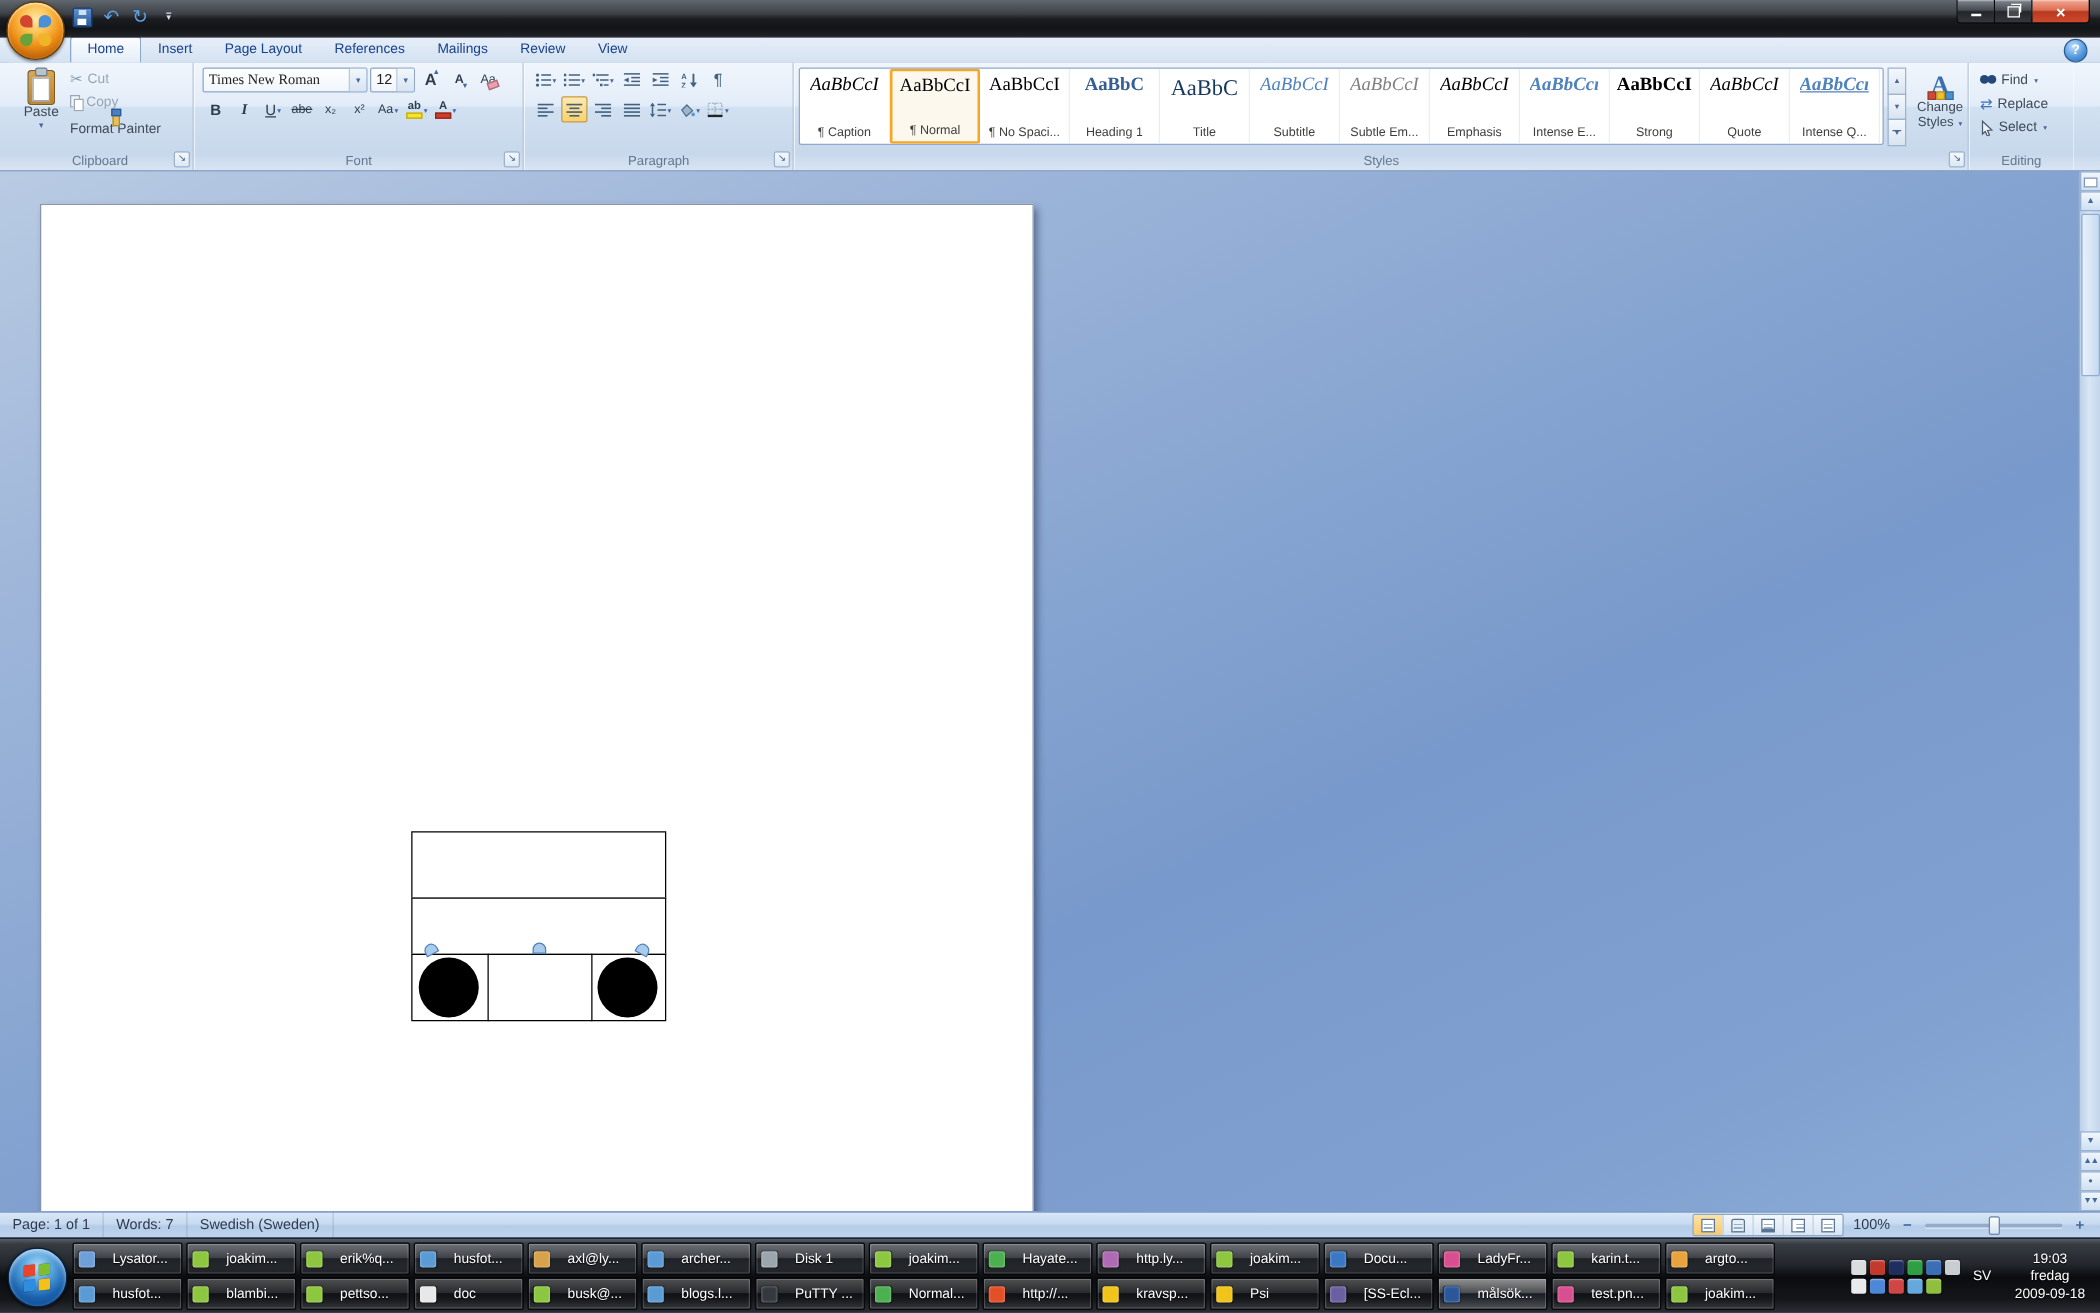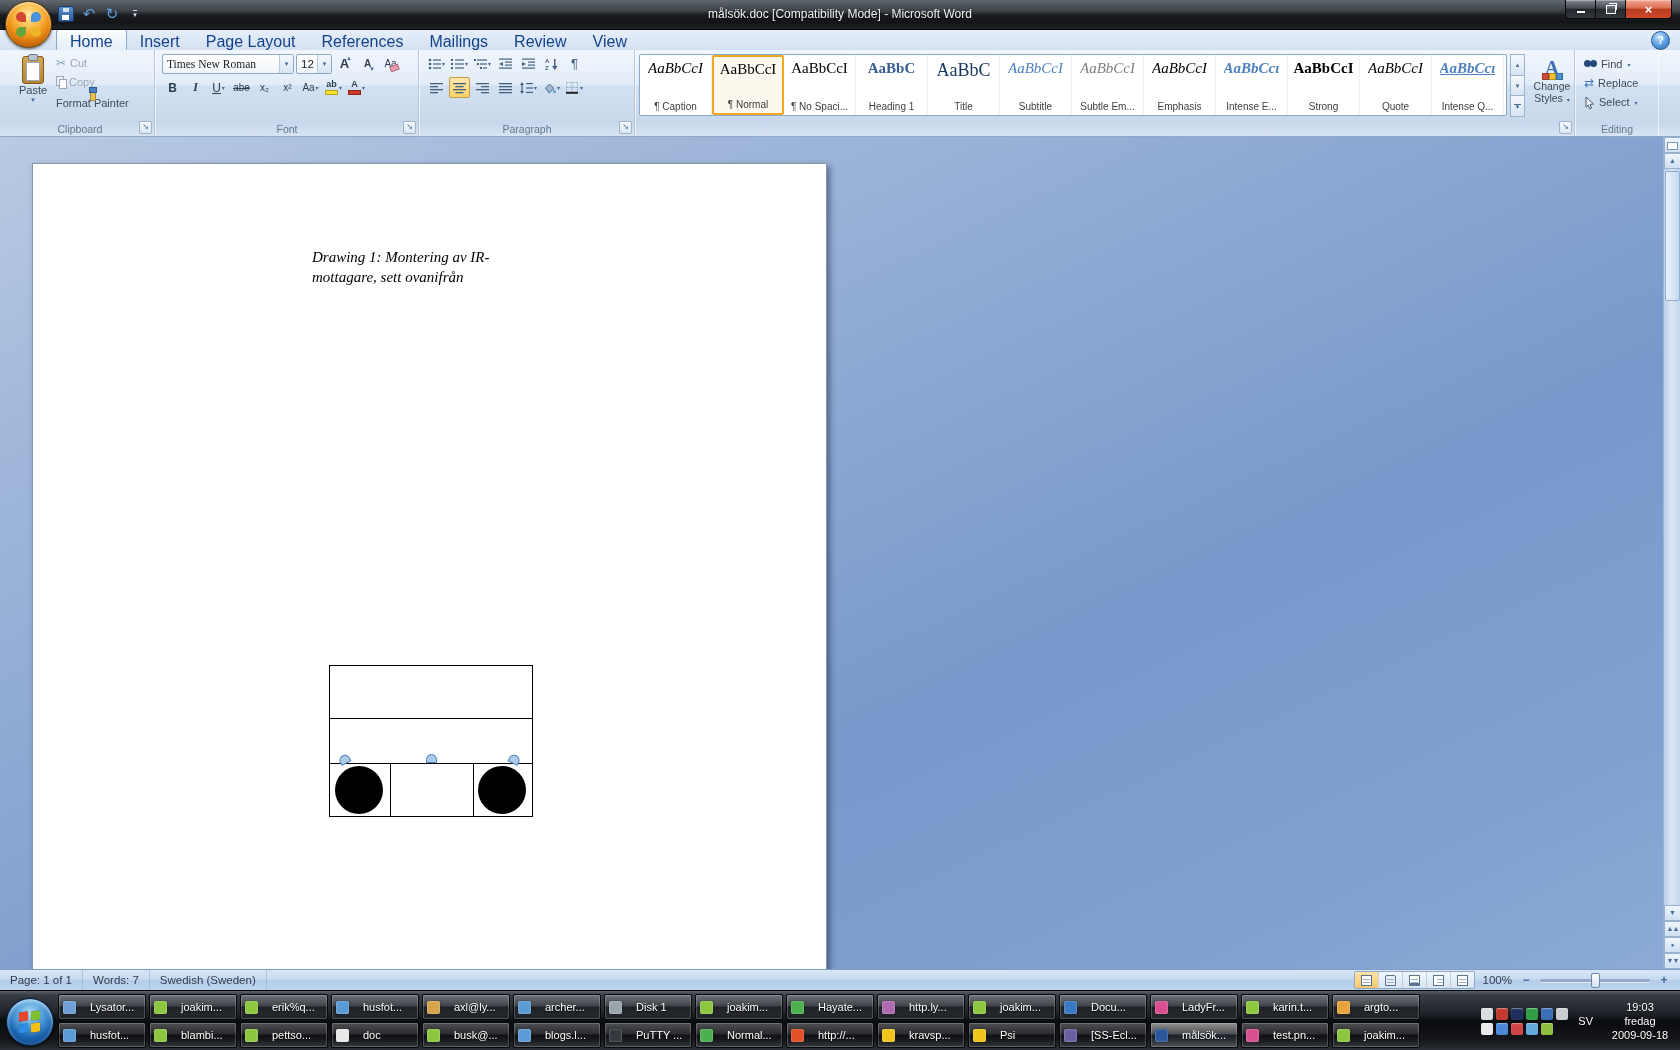--- a/index.html
+++ b/index.html
@@ -36,21 +36,21 @@
   #btn-close{width:45px;border-radius:0 0 4px 0;color:#fff;font-size:13px;font-weight:bold;
     background:linear-gradient(#f2a793,#dc6e52 45%,#b83a21 52%,#d0492c);}
   .glyph-min{width:8px;height:2px;background:#fff;margin-top:6px;}
   .glyph-restore{width:8px;height:7px;border:1px solid #fff;position:relative;background:rgba(255,255,255,.15);}
   .glyph-restore::before{content:"";position:absolute;left:2px;top:-3px;width:7px;height:6px;border:1px solid #fff;border-bottom:none;border-left:none;}
 
   
   #tabrow{position:absolute;left:0;top:29px;width:100%;height:21px;
     background:linear-gradient(#e8effa,#d3e1f1);z-index:20;}
   #tabs{position:absolute;left:56px;top:0;height:21px;display:flex;}
-  .tab{padding:4px 13px 0;font-size:16px;color:#15428b;height:21px;box-sizing:border-box;white-space:nowrap;}
+  .tab{padding:4px 13px 0;font-size:11px;color:#15428b;height:21px;box-sizing:border-box;white-space:nowrap;}
   .tab.active{background:linear-gradient(#fcfdff,#eef4fb 55%,#e3edf8);border:1px solid #8ba9cc;border-bottom:none;
     border-radius:3px 3px 0 0;padding-top:3px;}
   #help-btn{position:absolute;right:10px;top:2px;width:17px;height:17px;border-radius:50%;color:#fff;
     background:radial-gradient(circle at 40% 30%,#bfe0ff,#4f94d8 60%,#2a6bb0);border:1px solid #2a5a94;
     font-size:11px;font-weight:bold;text-align:center;line-height:16px;}
 
   
   #ribbon{position:absolute;left:0;top:50px;width:100%;height:87px;
     background:linear-gradient(#f1f6fc 0%,#e2ecf8 40%,#d1e1f1 42%,#c8d8ec 85%,#d8e4f2 100%);
     border-bottom:1px solid #90a8c8;box-sizing:border-box;z-index:10;}
@@ -262,21 +262,20 @@
       <div class="qat-btn">
           <span class="ico-undo">↶</span>
         </div>
       <div class="qat-btn">
           <span class="ico-redo">↻</span>
         </div>
       <div class="qat-btn">
           <span class="qat-caret">▾</span>
         </div>
     </div>
-    <div id="title-text">målsök.doc [Compatibility Mode] - Microsoft Word</div>
     <div id="win-controls">
       <div class="wbtn" id="btn-min">
           <span class="glyph-min"></span>
         </div>
       <div class="wbtn" id="btn-max">
           <span class="glyph-restore"></span>
         </div>
       <div class="wbtn" id="btn-close">×</div>
     </div>
   </div>
@@ -598,20 +597,21 @@
         <div class="gs-btn">▲</div>
         <div class="gs-btn">▼</div>
         <div class="gs-btn gs-more"><span class="bar"></span>▼</div>
       </div>
       <div id="change-styles">
         <span class="ico-chstyles">
           <span class="bigA">A</span><span class="sw sw1"></span><span class="sw sw2"></span><span class="sw sw3"></span>
         </span>
         <span class="cs-label"><span>Change Styles</span> <span class="mini-caret">▾</span></span>
       </div>
+      <div class="glabel">Styles</div>
       <div class="dlgl">↘</div>
     </div>
 
     <div class="rgroup" id="g-editing">
       <div class="ed-row" style="top:6px;">
         <span class="ico-find"></span>
         <span>Find</span>
         <span class="mini-caret">▾</span>
       </div>
       <div class="ed-row" style="top:25px;">
@@ -624,24 +624,20 @@
           </svg>
         <span>Select</span>
         <span class="mini-caret">▾</span>
       </div>
       <div class="glabel">Editing</div>
     </div>
   </div>
 
   <div id="docarea">
     <div id="page">
-      <div id="doc-caption">
-        <span style="display:block;">Drawing 1: Montering av IR-</span>
-        <span style="display:block;">mottagare, sett ovanifrån</span>
-      </div>
       <div id="drawing">
         <div class="dr-rect" id="dr-top"></div>
         <div class="dr-rect" id="dr-mid"></div>
         <div class="dr-rect" id="dr-bottom"></div>
         <div class="dr-div" id="dr-div1"></div>
         <div class="dr-div" id="dr-div2"></div>
         <div class="dr-sensor" id="dr-sensor-left"></div>
         <div class="dr-sensor" id="dr-sensor-mid"></div>
         <div class="dr-sensor" id="dr-sensor-right"></div>
         <div class="dr-wheel" id="dr-wheel-left"></div>

